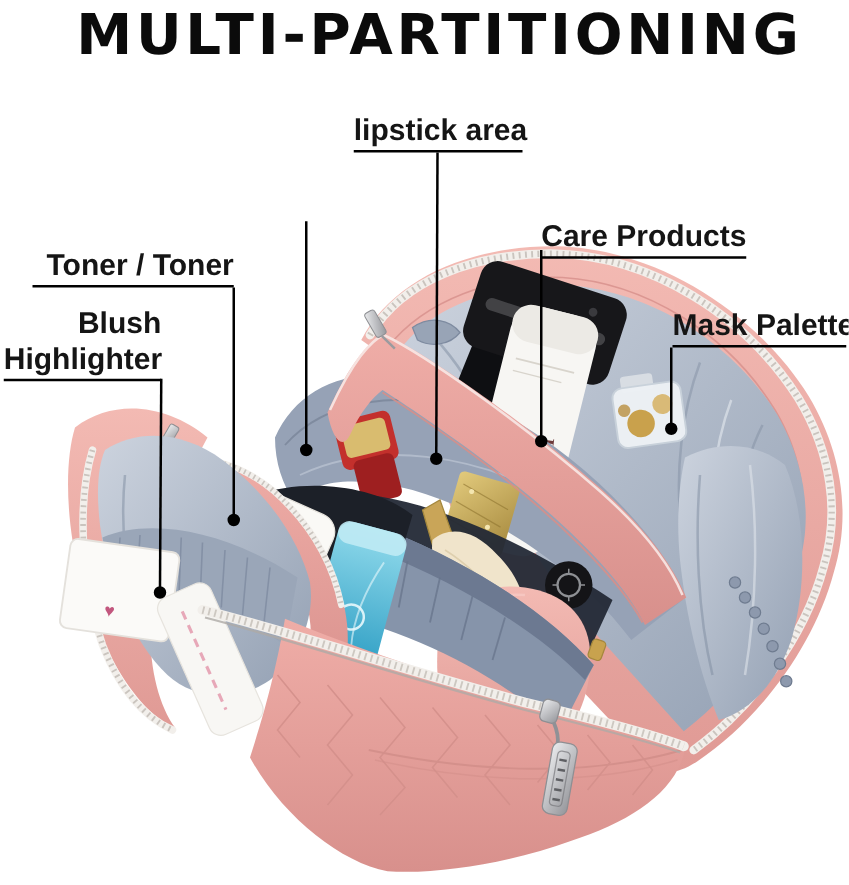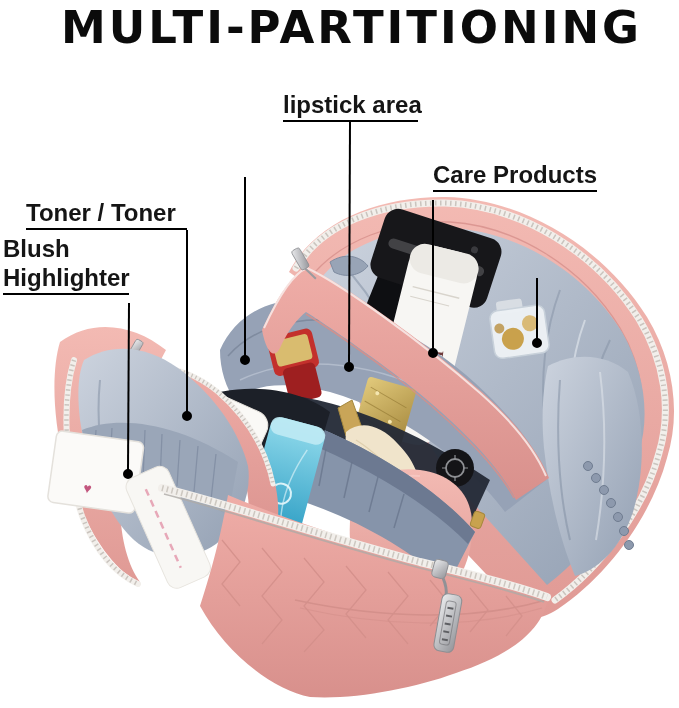--- a/index.html
+++ b/index.html
@@ -7,27 +7,27 @@
     position:relative;width:679px;height:708px;background:#ffffff;overflow:hidden;
     font-family:"Liberation Sans","DejaVu Sans",sans-serif;
   }
   .title{
     position:absolute;left:12px;top:0;width:679px;text-align:center;
     font-family:"DejaVu Sans","Liberation Sans",sans-serif;
     font-weight:800;font-size:45px;line-height:56px;letter-spacing:3px;color:#0b0b0b;
   }
   .callout{
     position:absolute;font-weight:700;font-size:24px;line-height:29px;color:#151515;
-    text-align:left;border-bottom:2px solid #000;padding-bottom:1px;white-space:nowrap;
+    text-align:right;border-bottom:2px solid #000;padding-bottom:1px;white-space:nowrap;
   }
   .c-lipstick{left:283px;top:90px;width:135px}
   .c-brush{left:108px;top:145px;width:137px}
   .c-toner{left:26px;top:198px;width:161px}
-  .c-blush{left:3px;top:234px;width:126px}
-  .c-care{left:433px;top:160px;width:164px}
+  .c-blush{left:3px;top:244px;width:126px}
+  .c-care{left:433px;top:175px;width:164px}
   .c-mask{left:538px;top:246px;width:139px}
   .art{position:absolute;left:0;top:0;}
 </style>
 </head>
 <body>
 
 <div class="stage">
 
   <svg class="art" width="679" height="708" viewBox="0 0 679 708">
     <defs>
@@ -331,14 +331,17 @@
   <div class="callout c-toner">
     <span>Toner / Toner</span>
   </div>
   <div class="callout c-blush">
     <div>Blush</div>
     <div>Highlighter</div>
   </div>
   <div class="callout c-care">
     <span>Care Products</span>
   </div>
+  <div class="callout c-mask">
+    <span>Mask Palette</span>
+  </div>
 
 </div>
 
 </body></html>

